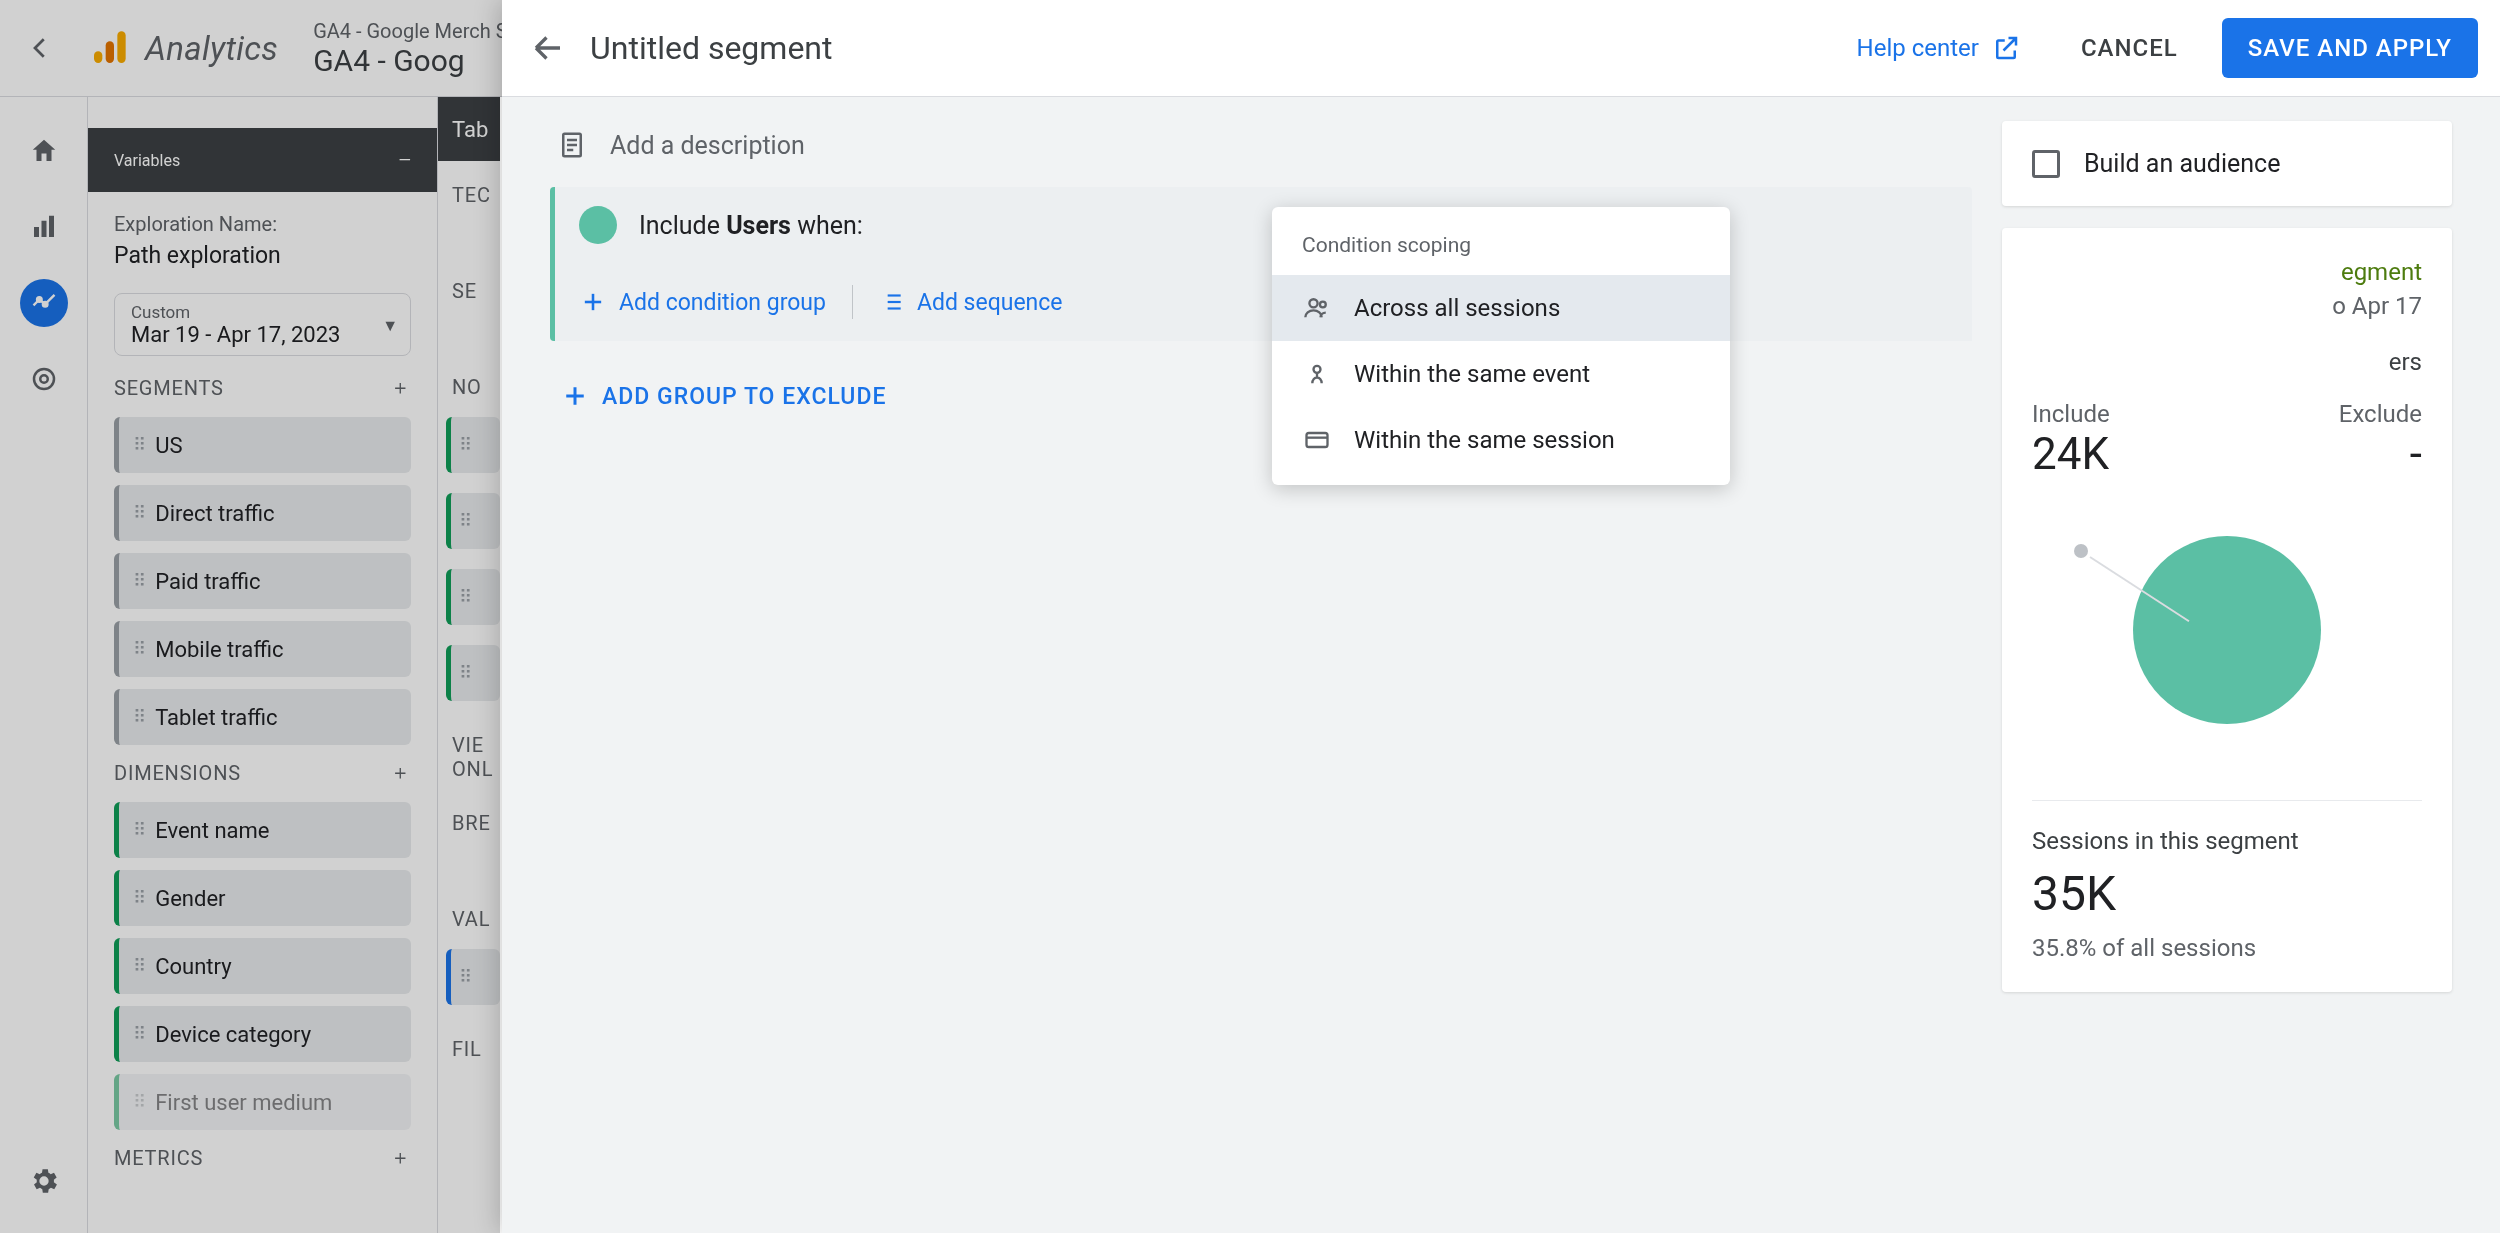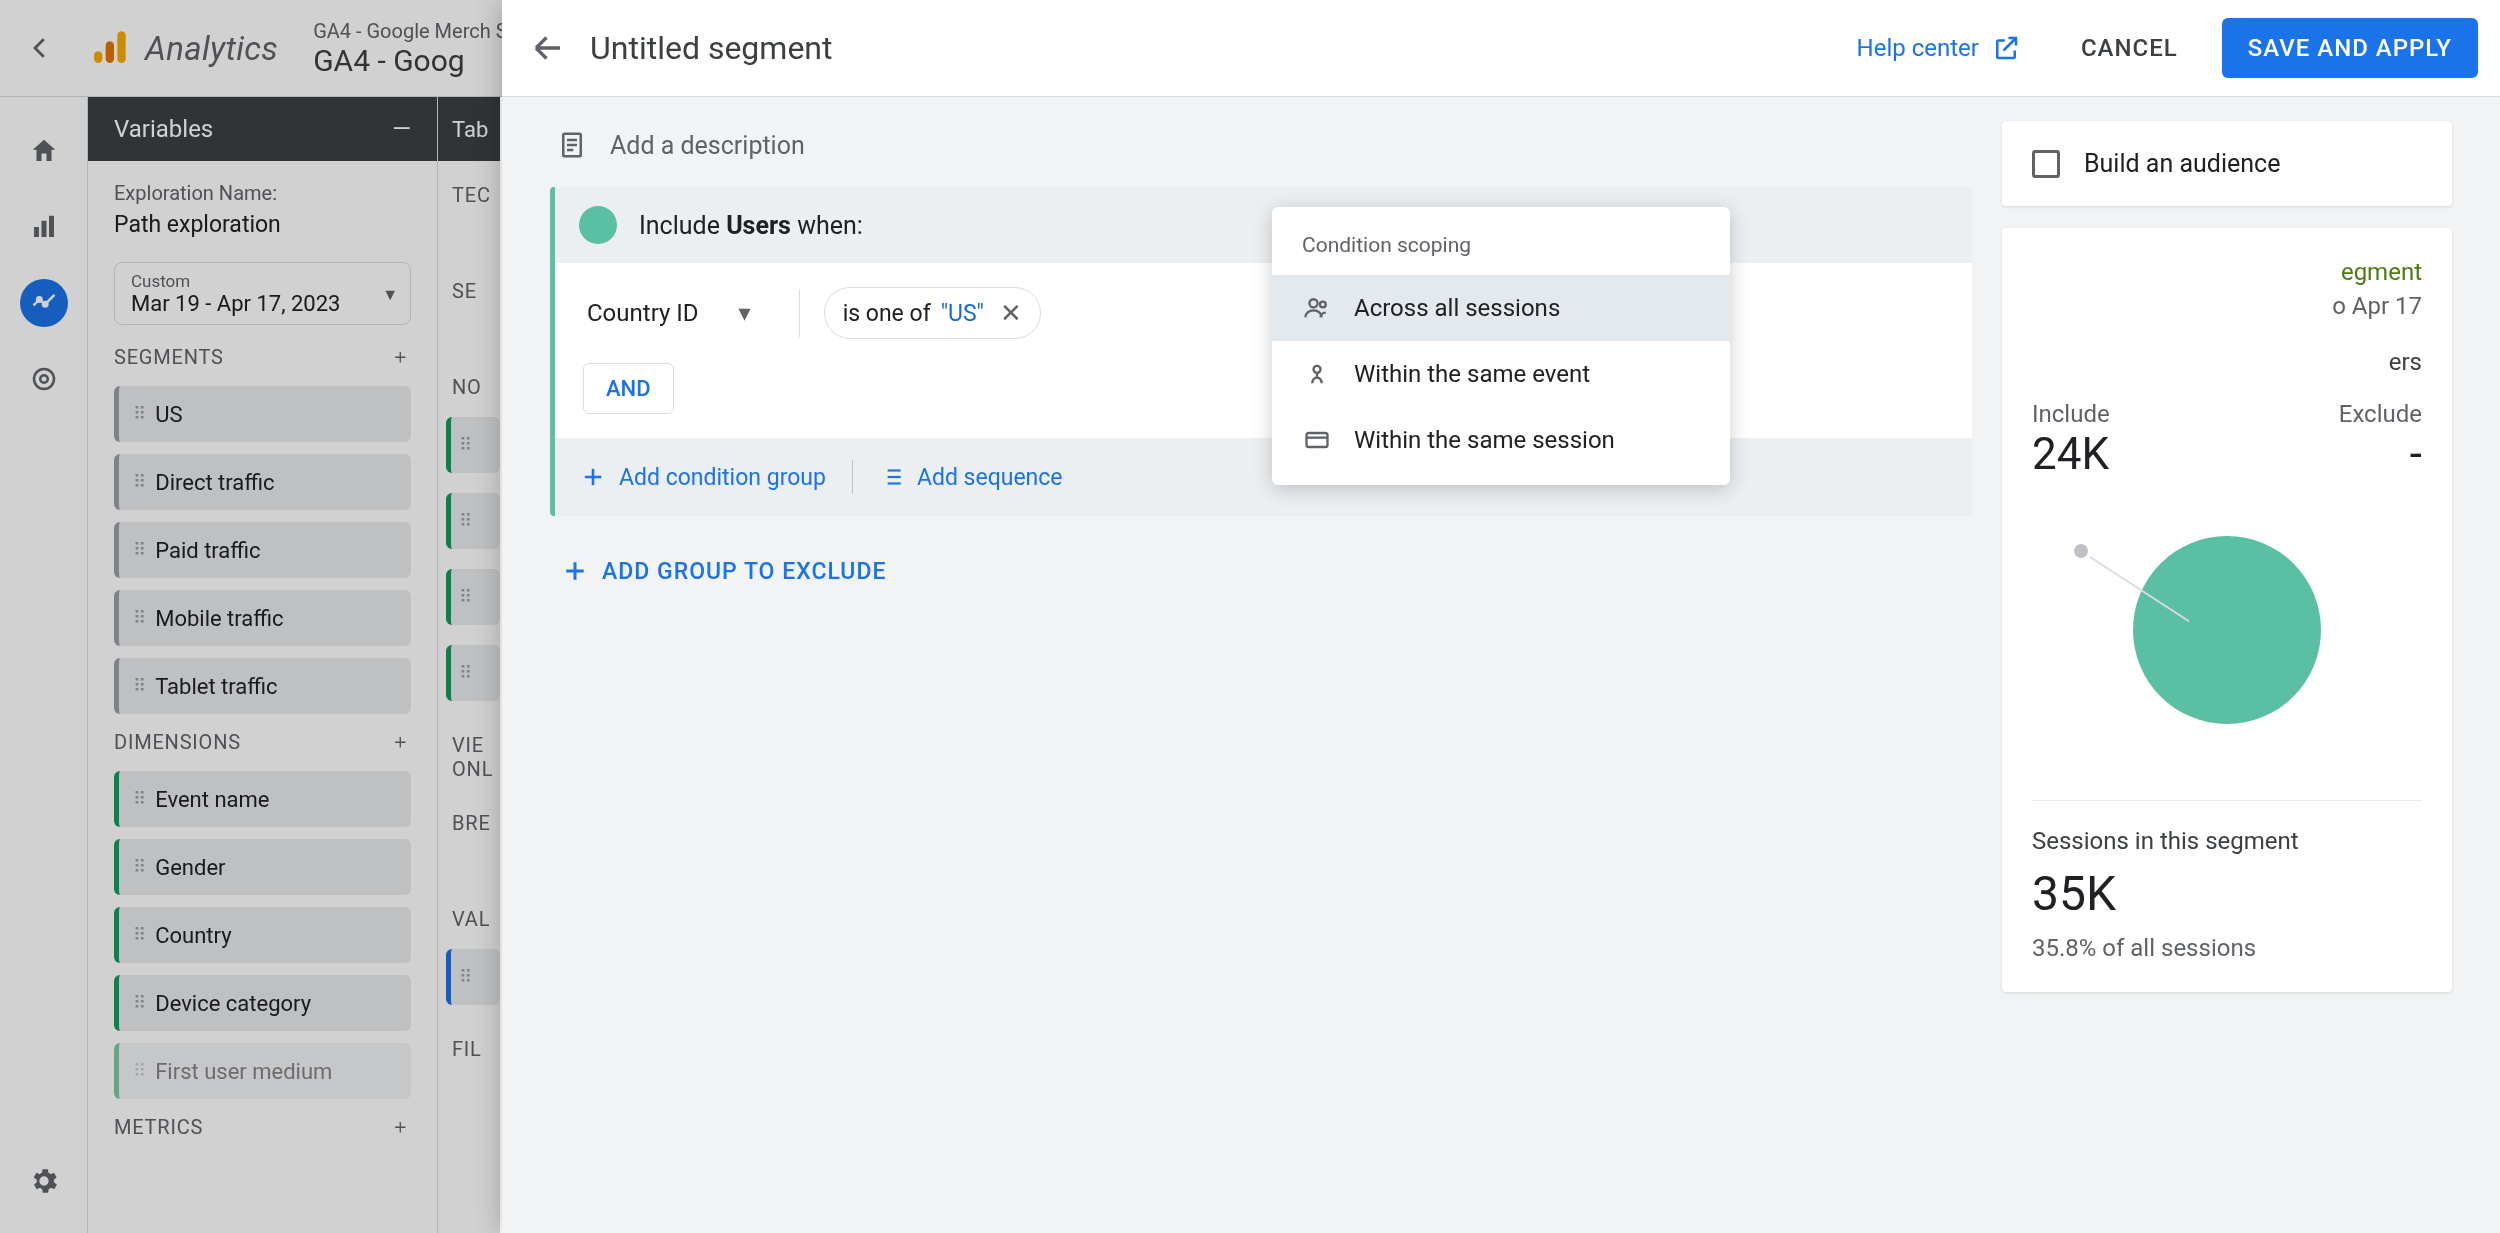--- a/index.html
+++ b/index.html
@@ -16,21 +16,21 @@
 .ga-breadcrumb .small { font-size: 20px; color:#5f6368; }
 .ga-breadcrumb .big { font-size: 30px; color:#3c4043; }
 
 .ga-body { position:absolute; top:97px; bottom:0; left:0; right:0; display:flex; }
 .left-rail { width: 88px; background:#fff; border-right:1px solid #dadce0; display:flex; flex-direction:column; align-items:center; padding-top:30px; gap:28px; }
 .rail-ic { width:48px; height:48px; border-radius:50%; display:flex; align-items:center; justify-content:center; color:#5f6368; }
 .rail-ic.active { background:#1a73e8; color:#fff; }
 .rail-ic.bottom { margin-top:auto; margin-bottom:28px; }
 
 .var-panel { width: 350px; background:#fff; border-right:1px solid #dadce0; display:flex; flex-direction:column; }
-.var-header { background:#3c4043; color:#fff; height:64px; display:flex; align-items:center; justify-content:space-between; padding:0 26px; font-size:24px;}
+.var-header { background:#3c4043; color:#fff; height:64px; display:flex; align-items:center; justify-content:space-between; padding:0 26px; font-size:16px;margin-top:31px;}
 .var-content { padding: 20px 26px; overflow:hidden; flex:1; }
 .var-label { font-size:20px; color:#5f6368; margin-bottom:6px;}
 .var-value { font-size:23px; color:#202124; margin-bottom:24px;}
 .date-chip { border:1px solid #dadce0; border-radius:8px; padding:8px 16px; display:flex; flex-direction:column; position:relative; margin-bottom:18px;}
 .date-chip .tag { font-size:17px; color:#5f6368;}
 .date-chip .rng { font-size:22px; color:#202124;}
 .date-chip .arrow { position:absolute; right:12px; top:50%; transform:translateY(-50%); color:#5f6368;}
 .sec-hdr { display:flex; justify-content:space-between; align-items:center; font-size:20px; color:#5f6368; letter-spacing:0.8px; margin:14px 0 16px;}
 .seg-chip { background:#e8eaed; border-left:5px solid #9aa0a6; border-radius:6px; height:56px; display:flex; align-items:center; padding:0 14px; margin-bottom:12px; font-size:22px; gap:12px;}
 .dim-chip { background:#e8eaed; border-left:5px solid #0f9d58; border-radius:6px; height:56px; display:flex; align-items:center; padding:0 14px; margin-bottom:12px; font-size:22px; gap:12px;}
@@ -299,34 +299,20 @@
 
       <div class="cond-group">
         <div class="cond-head">
           <div class="head-circle"></div>
           <div>
             <span>Include</span>
             <b>Users</b>
             <span>when:</span>
           </div>
         </div>
-        <div class="cond-body">
-          <div class="cond-row">
-            <div class="dim-select">
-              <span>Country ID</span>
-              <span class="arrow">▾</span>
-            </div>
-            <div class="filter-chip">
-              <span>is one of</span>
-              <span class="val">"US"</span>
-              <span class="x">✕</span>
-            </div>
-          </div>
-          <div class="and-btn">AND</div>
-        </div>
         <div class="add-row">
           <div class="add-link">
             <svg width="28" height="28" viewBox="0 0 24 24" stroke="#1a73e8" stroke-width="2.2">
                 <line x1="12" y1="5" x2="12" y2="19"></line>
                 <line x1="5" y1="12" x2="19" y2="12"></line>
               </svg>
             <span>Add condition group</span>
           </div>
           <div class="divider-v"></div>
           <div class="add-link">

